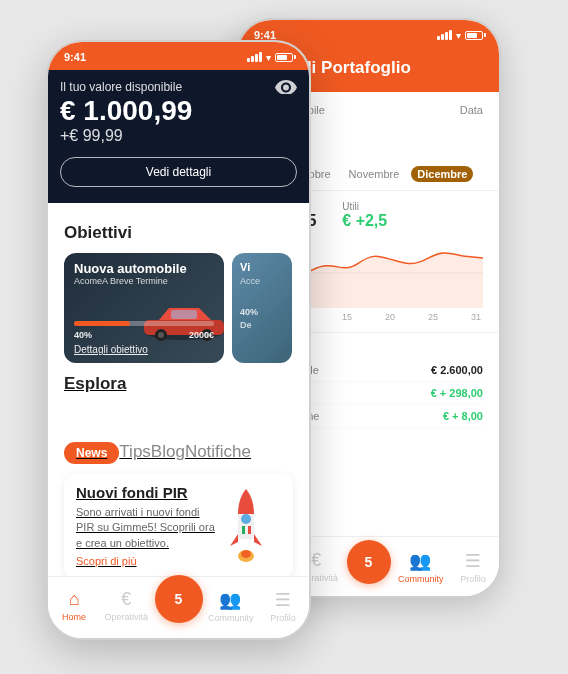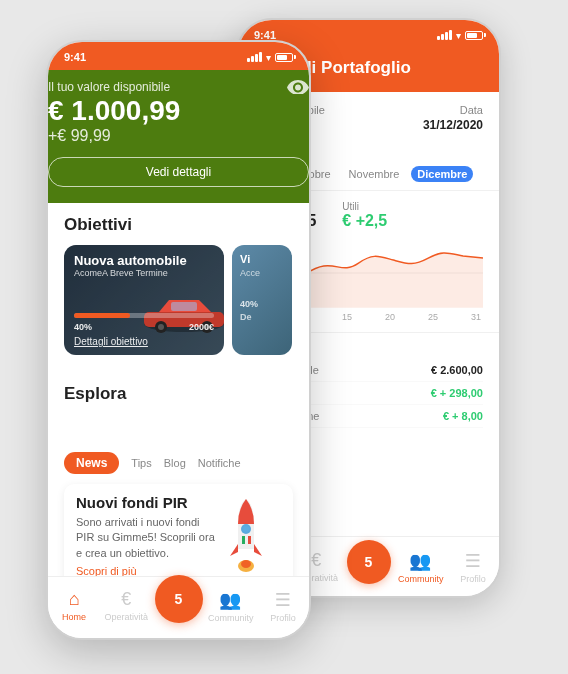--- a/index.html
+++ b/index.html
@@ -97,21 +97,21 @@
     }
 
     .months-row span {
       font-size: 11px;
       color: #888;
       padding: 2px 6px;
       border-radius: 10px;
     }
 
     .months-row span.active {
-      background: #3b82f6;
+      background: #a16207;
       color: white;
       font-weight: 600;
       text-align: center;
     }
 
     .chart-area {
       padding: 10px 16px;
       position: relative;
     }
 
@@ -333,22 +333,22 @@
 
     .battery-fill {
       background: white;
       height: 100%;
       width: 70%;
       border-radius: 1px;
     }
 
     
     .header-area {
-      background: #4d7c0f;
-      padding: 10px 0 16px;
+      background: #0f172a;
+      padding: 10px 12px 16px;
     }
 
     .header-area .header-subtitle {
       color: rgba(255,255,255,0.85);
       font-size: 12px;
       margin-bottom: 2px;
     }
 
     .header-area .header-amount {
       color: white;
@@ -381,21 +381,21 @@
       color: white;
       font-size: 12px;
       text-align: center;
       padding: 7px;
       width: 100%;
       background: transparent;
     }
 
     
     .section {
-      padding: 12px 16px 0;
+      padding: 20px 16px 0;
     }
 
     .section-title {
       font-size: 17px;
       font-weight: 700;
       color: #222;
       margin-bottom: 10px;
     }
 
     .cards-row {
@@ -506,43 +506,43 @@
 
     .obj-card-partial .partial-text {
       color: white;
       font-size: 11px;
       font-weight: 600;
       line-height: 1.2;
     }
 
     
     .esplora-section {
-      padding: 29px 16px 0;
+      padding: 11px 16px 0;
+      text-decoration: underline;
     }
 
     .tabs-row {
       display: flex;
-      gap: 12px;
       margin-bottom: 10px;
-      align-items: center;
+      align-items: flex-start;
       margin-top: 48px;
     }
 
     .tab-pill {
       background: #f05a22;
       color: white;
       border-radius: 20px;
       padding: 4px 12px;
       font-size: 12px;
       font-weight: 600;
     }
 
     .tab-text {
       color: #888;
-      font-size: 11px;
+      font-size: 17px;
     }
 
     .news-card {
       background: #fff;
       border-radius: 10px;
       padding: 10px 12px;
       box-shadow: 0 2px 8px rgba(0,0,0,0.08);
       display: flex;
       justify-content: space-between;
       align-items: flex-start;
@@ -664,21 +664,20 @@
       <h2>Dettagli Portafoglio</h2>
     </div>
 
     <div class="content">
       <div class="label-row">
         <span>ore disponibile</span>
         <span>Data</span>
       </div>
       <div class="label-row">
         <span class="amount-big" style="font-size:16px;font-weight:700;color:#222;">.600,00</span>
-        <span style="font-size:12px;font-weight:600;color:#222;">31/12/2020</span>
       </div>
     </div>
 
     <div class="months-row">
       <span>ore</span>
       <span>Ottobre</span>
       <span>Novembre</span>
       <span class="active">Dicembre</span>
     </div>
 

